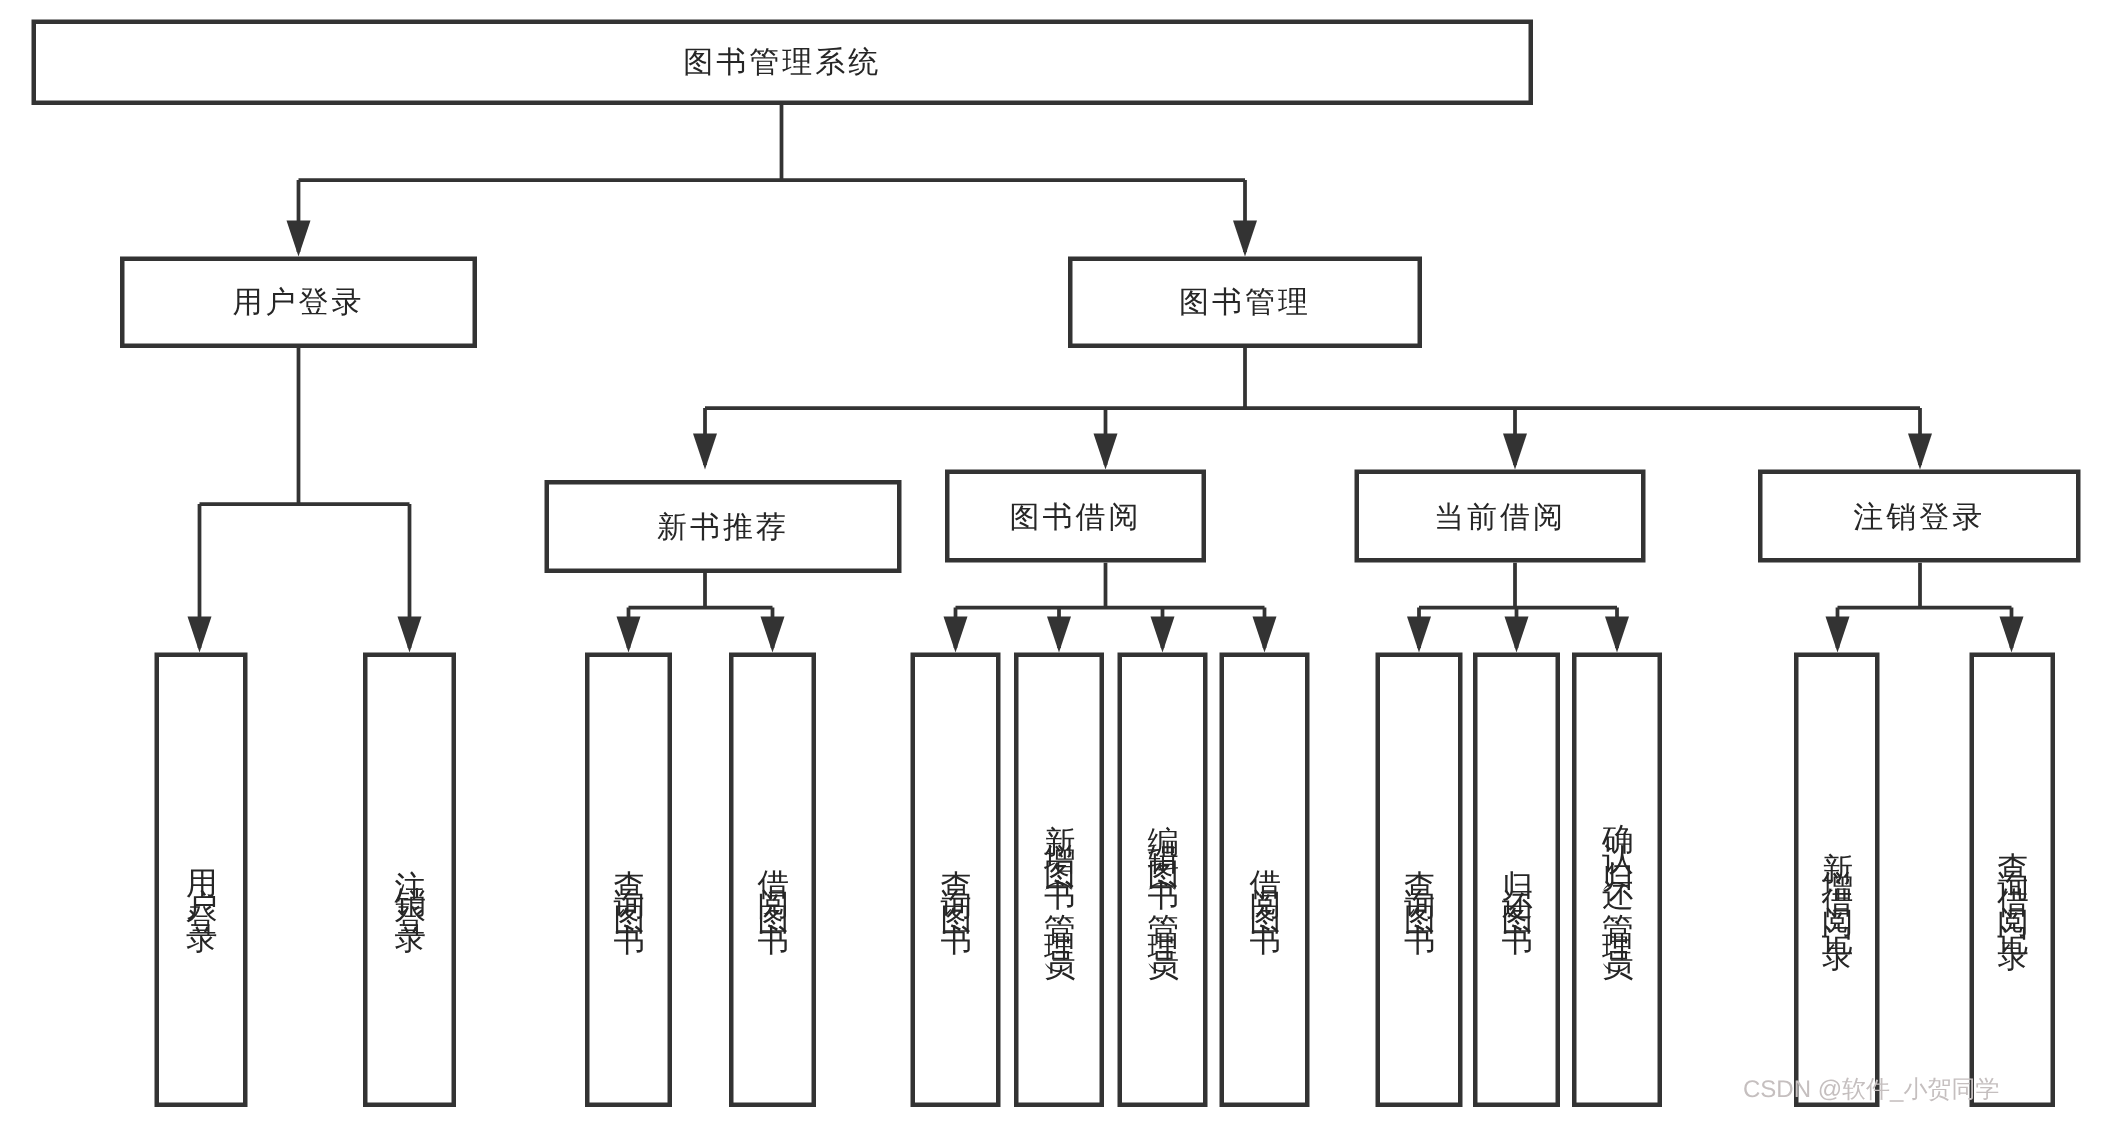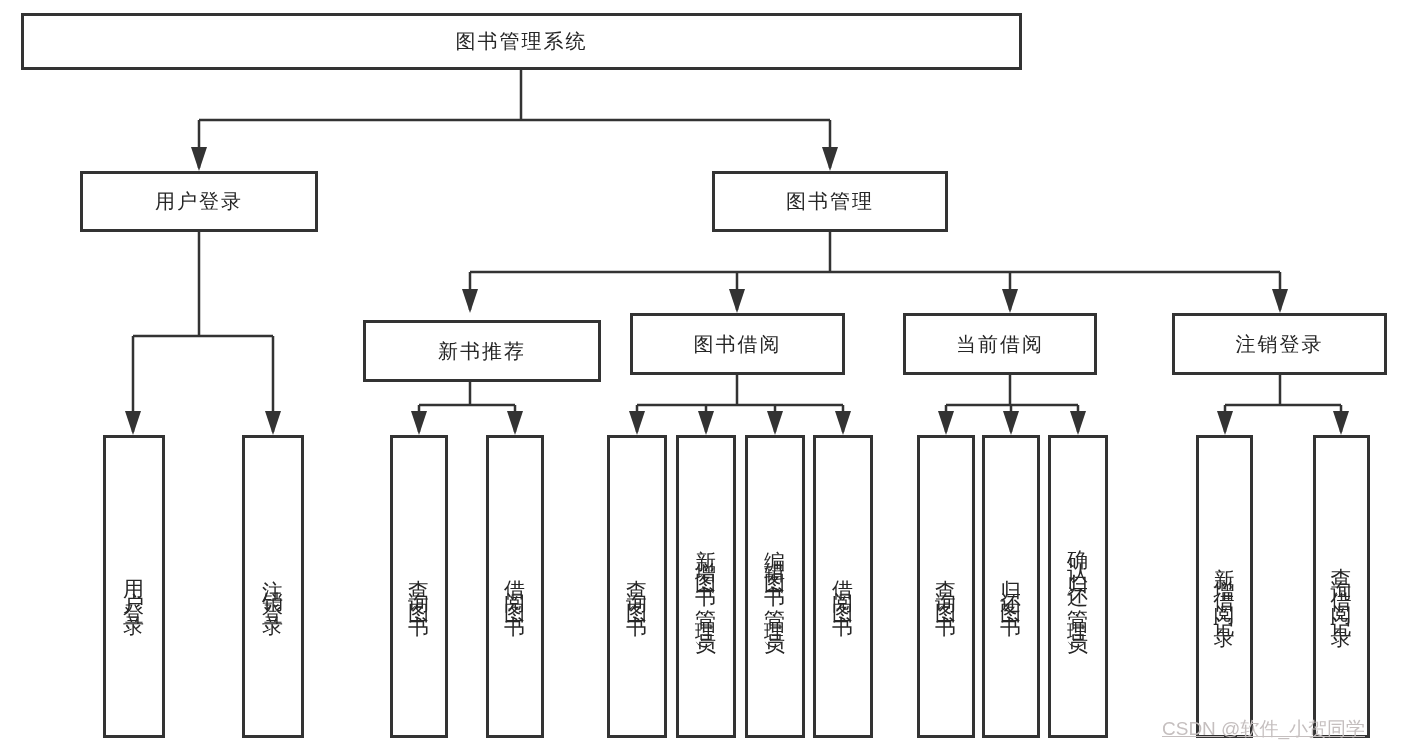--- a/index.html
+++ b/index.html
@@ -53,25 +53,24 @@
     text-orientation: mixed;
     font-size: 21px;
     letter-spacing: 12px;
     line-height: 1;
     white-space: nowrap;
   }
   .watermark {
     position: absolute;
     left: 1162px;
     top: 716px;
-    font-size: 19px;
+    font-size: 16px;
     color: var(--watermark);
     white-space: nowrap;
     z-index: 5;
-    text-decoration: underline;
   }
 </style>
 </head>
 <body>
 
 <div class="canvas">
 
   <svg class="wires" viewBox="0 0 1405 747" aria-hidden="true">
     <path d="
       M521 70 V120 M199 120 H830 M199 120 V168 M830 120 V168
@@ -109,21 +108,21 @@
   <div class="box h" style="left:80px;top:171px;width:238px;height:61px">
     <span>用户登录</span>
   </div>
   <div class="box h" style="left:712px;top:171px;width:236px;height:61px">
     <span>图书管理</span>
   </div>
 
   <div class="box h" style="left:363px;top:320px;width:238px;height:62px">
     <span>新书推荐</span>
   </div>
-  <div class="box h" style="left:630px;top:313px;width:215px;height:62px">
+  <div class="box h" style="left:630px;top:313px;width:174px;height:62px">
     <span>图书借阅</span>
   </div>
   <div class="box h" style="left:903px;top:313px;width:194px;height:62px">
     <span>当前借阅</span>
   </div>
   <div class="box h" style="left:1172px;top:313px;width:215px;height:62px">
     <span>注销登录</span>
   </div>
 
   <div class="box leaf" style="left:103px;top:435px;width:62px;height:303px">

